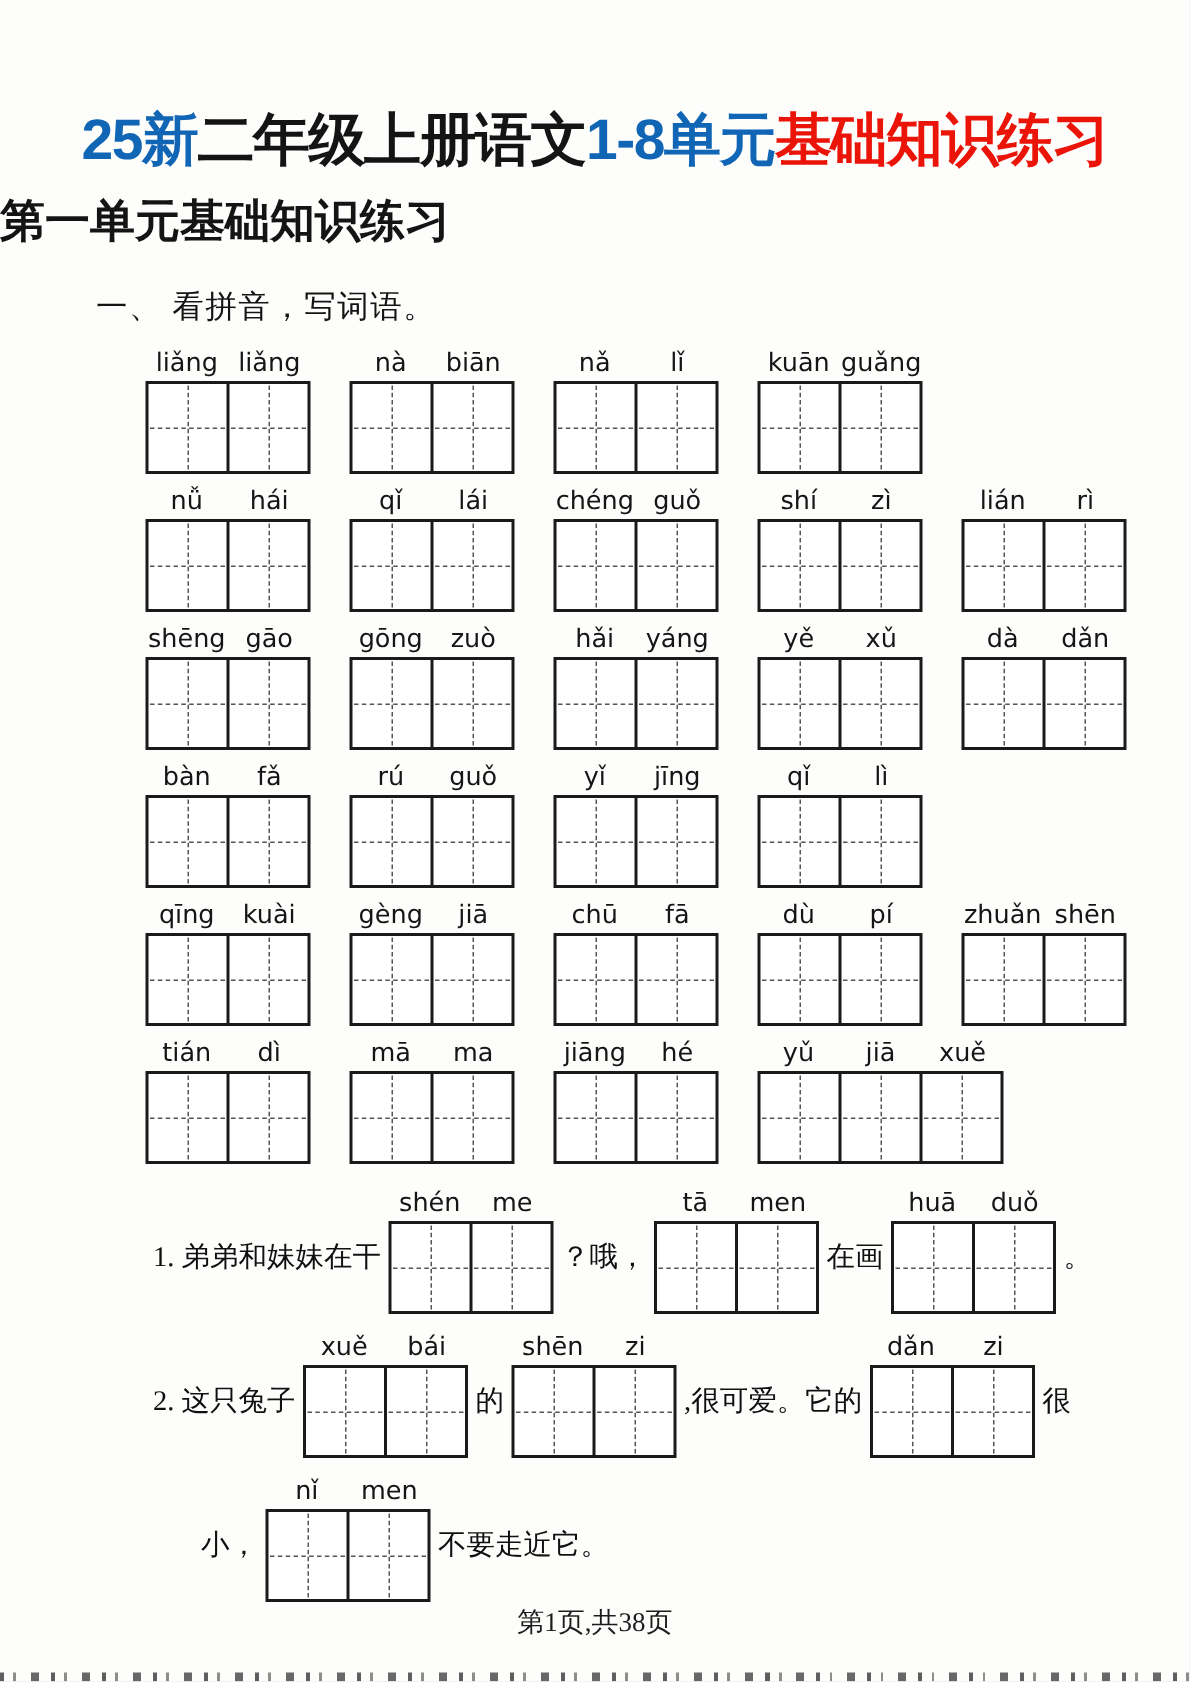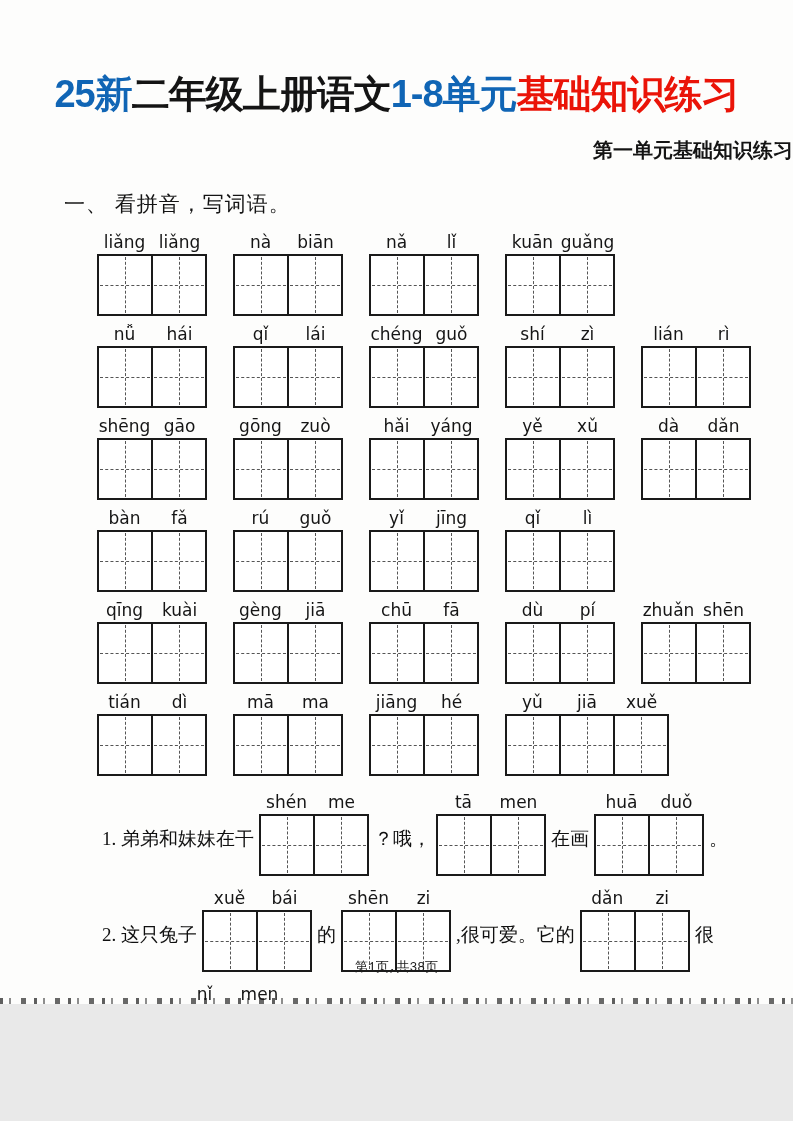--- a/index.html
+++ b/index.html
@@ -1,39 +1,40 @@
 <!DOCTYPE html>
 <html><head>
 <meta charset="utf-8">
 <style>
   html,body{margin:0;padding:0;background:#e9e9e9;}
   .page{
     position:relative;
-    width:793px;height:1004px;
+    width:793px;height:1121px;
     margin:0 auto;
     background:#fdfdfc;
     overflow:hidden;
     font-family:"Liberation Sans","DejaVu Sans",sans-serif;
     color:#141414;
   }
   .title{
     margin:70px 20px 0 20px;
     text-align:center;
     font-size:38px;
     font-weight:800;
     letter-spacing:-1px;
     line-height:48px;
     white-space:nowrap;
   }
   .subtitle{
     margin:12px 0 0 0;
-    text-align:right;
-    font-size:20px;
+    text-align:left;
+    font-size:30px;
     font-weight:700;
     line-height:40px;
+    font-family:Liberation Mono, monospace;
   }
   .heading{
     margin:20px 0 0 64px;
     font-size:21px;
     font-weight:400;
     letter-spacing:1px;
   }
   .word-rows{ margin:10px 0 0 97px; }
   .word-row{ display:flex; gap:26px; margin-bottom:4px; }
   .word-group{ display:flex; flex-direction:column; }
@@ -62,22 +63,22 @@
     padding:0 5px;
     font-size:19px;
     line-height:27px;
     font-family:"Liberation Serif","DejaVu Serif",serif;
     color:#101010;
     white-space:nowrap;
   }
   .footer{
     position:absolute; left:0; right:0; bottom:28px;
     text-align:center;
-    font-family:Liberation Mono, monospace;
-    font-size:13px; color:#1c1c1c;
+    font-family:Liberation Serif, serif;
+    font-size:18px; color:#1c1c1c;
   }
   .cutoff{
     position:absolute; left:0; right:0; bottom:0; height:6px;
     background:
       repeating-linear-gradient(90deg,
         rgba(20,20,20,.85) 0 3px, transparent 3px 9px,
         rgba(20,20,20,.6) 9px 11px, transparent 11px 21px,
         rgba(20,20,20,.8) 21px 26px, transparent 26px 34px);
     opacity:.8;
   }

